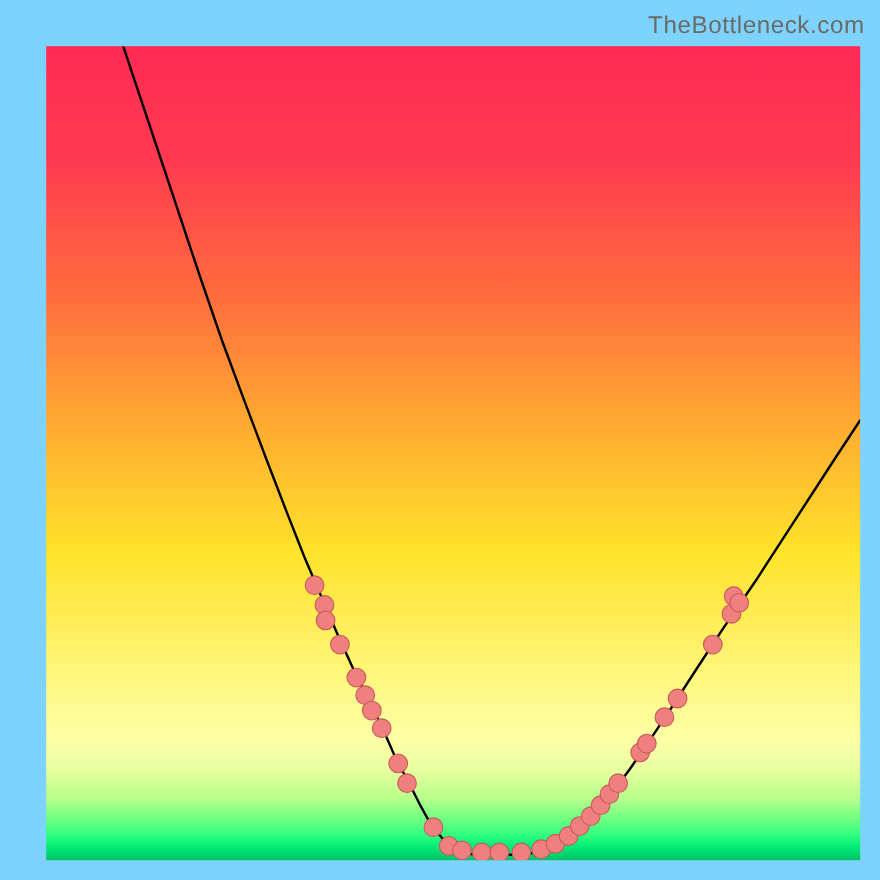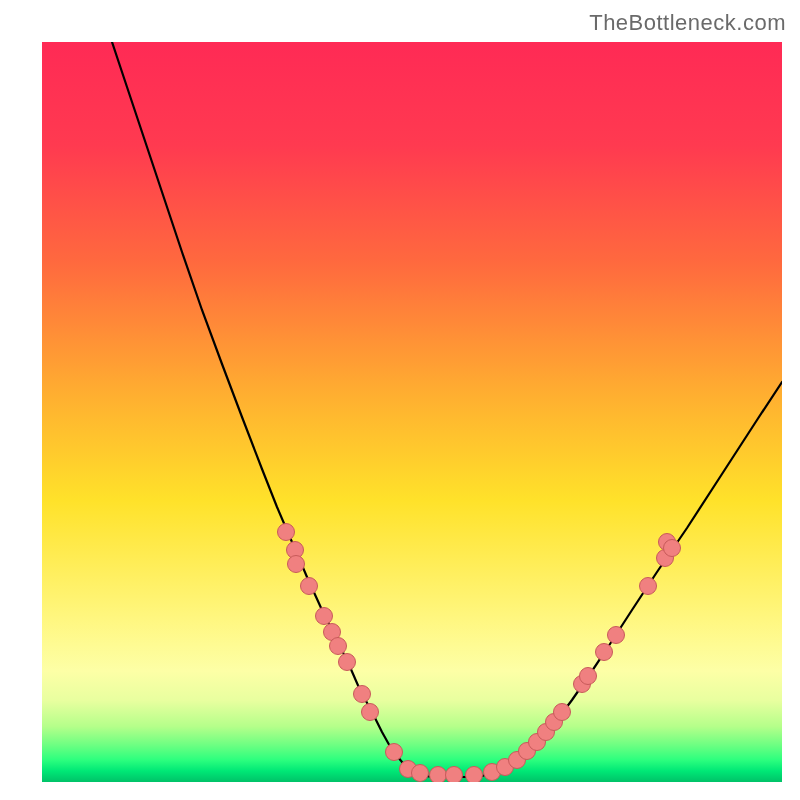--- a/index.html
+++ b/index.html
@@ -8,21 +8,21 @@
     width: 800px;
     height: 800px;
     overflow: hidden;
     background: #000;
     font-family: Arial, Helvetica, sans-serif;
   }
   .frame {
     position: relative;
     width: 800px;
     height: 800px;
-    background: #ffffff;
+    background: #7dd3fc;
   }
   .plot-area {
     position: absolute;
     left: 42px;
     top: 42px;
     width: 740px;
     height: 740px;
     
     background: linear-gradient(
       to bottom,

